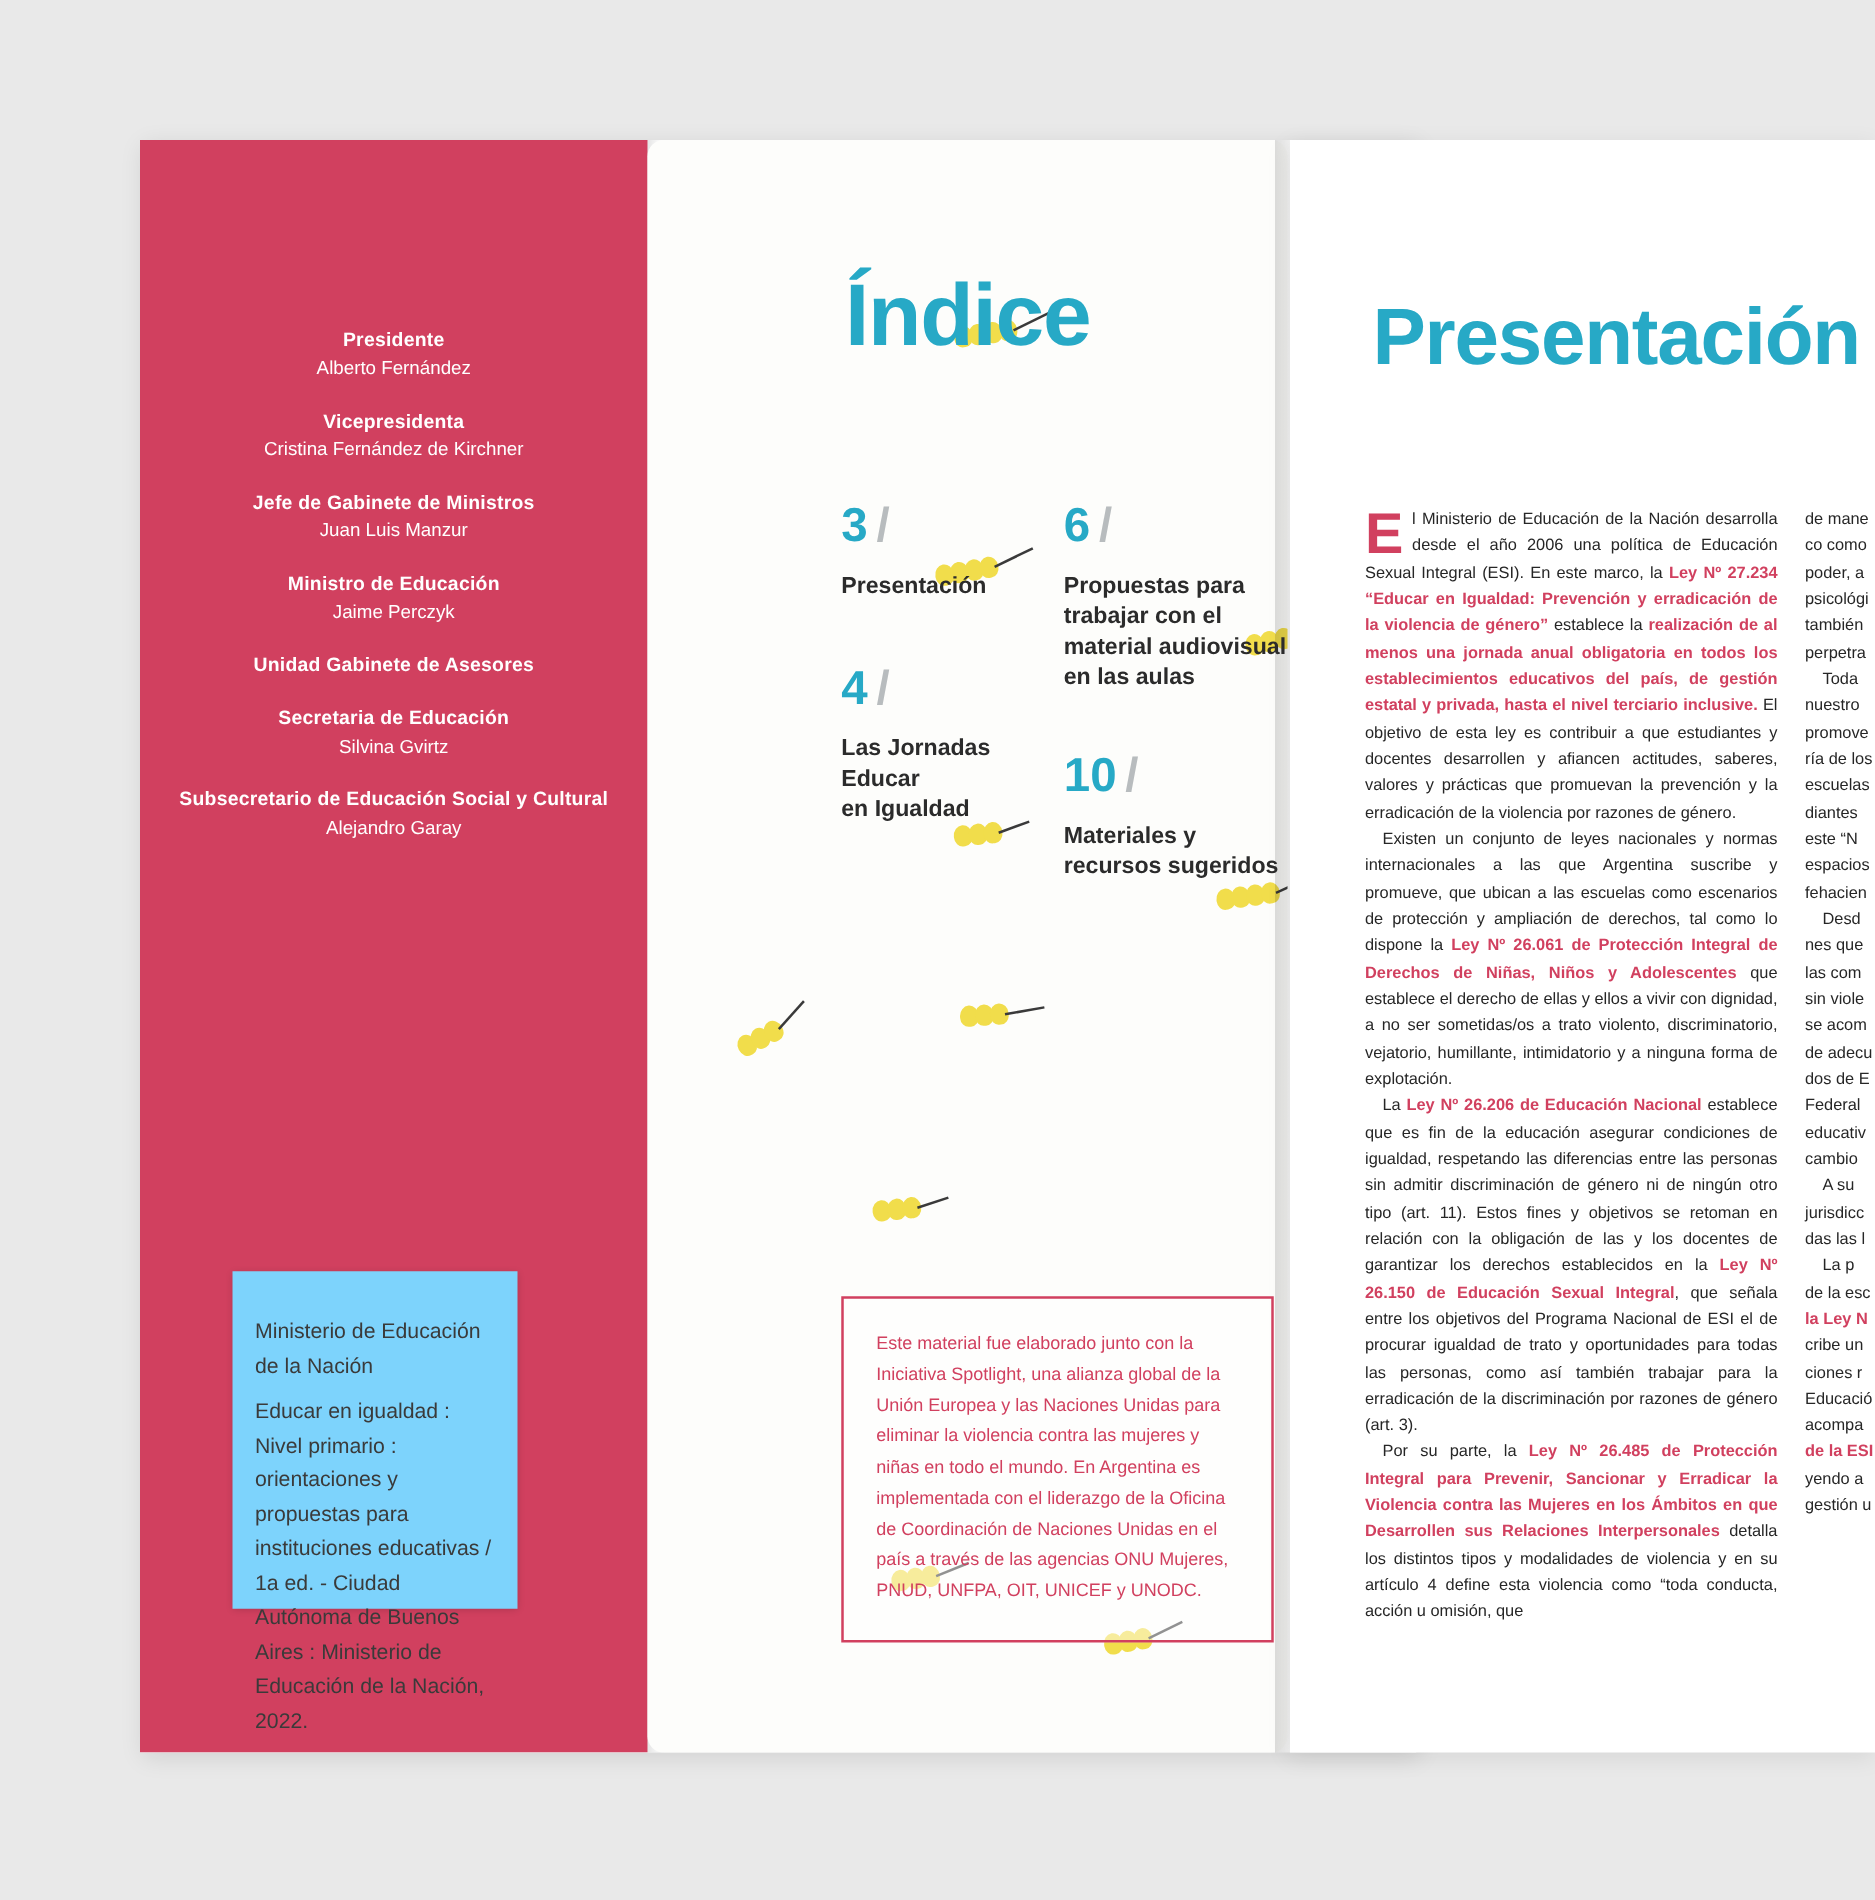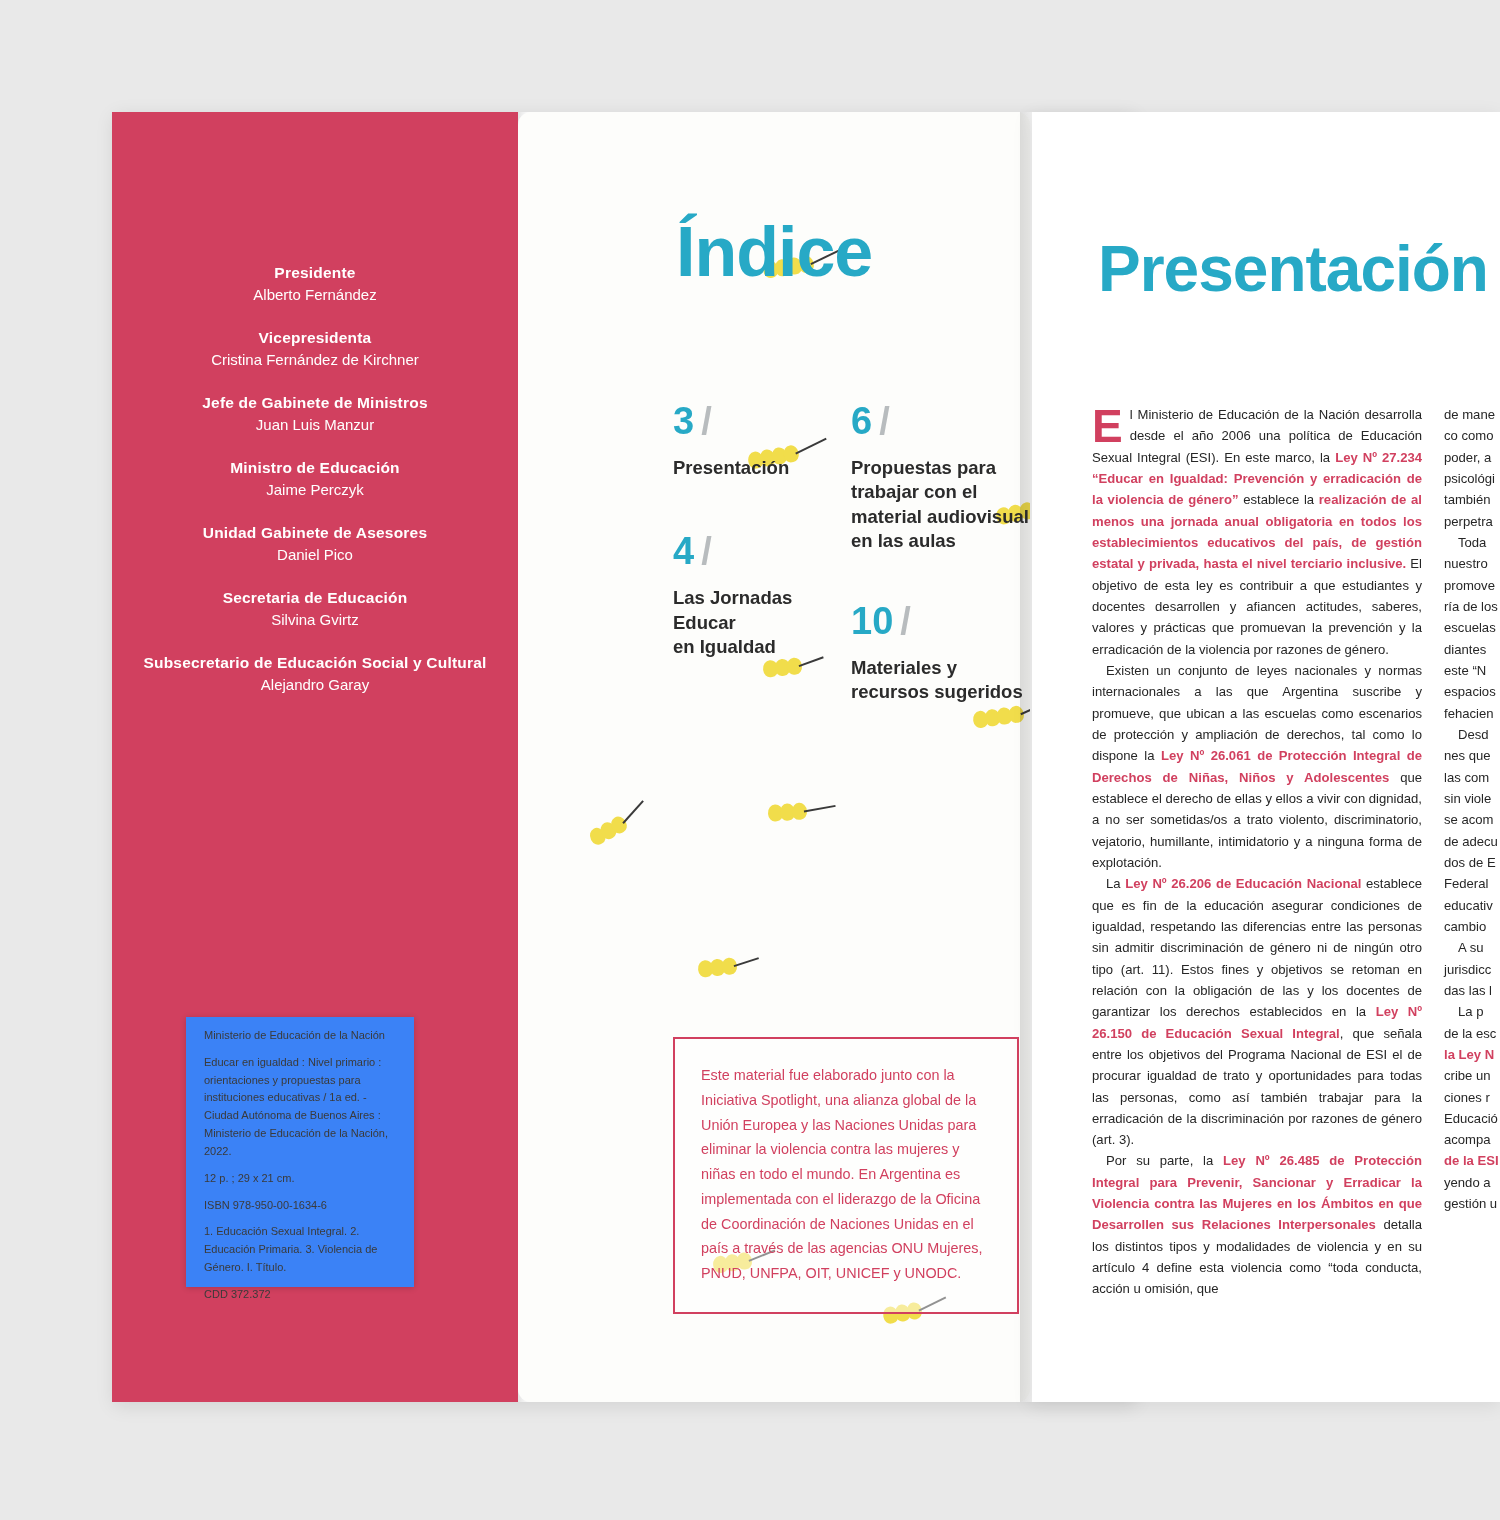--- a/index.html
+++ b/index.html
@@ -71,26 +71,26 @@
     line-height: 1.5;
   }
 
   
   .cip-card {
     position: absolute;
     left: 74px;
     top: 905px;
     width: 228px;
     height: 270px;
-    background: #3b82f6;
+    background: #7dd3fc;
     box-shadow: 0 1px 6px rgba(0,0,0,0.18);
-    padding: 10px 18px 0 18px;
+    padding: 34px 18px 0 18px;
     box-sizing: border-box;
     color: #3a3a3a;
-    font-size: 11px;
+    font-size: 17px;
     line-height: 1.62;
   }
   .cip-card p { margin: 0 0 9px 0; }
 
   
   .index-area {
     position: absolute;
     left: 406px; top: 0;
     width: 512px; height: 100%;
     background: #fdfdfb;
@@ -259,21 +259,20 @@
       <div class="credit-block">
         <div class="credit-role">Jefe de Gabinete de Ministros</div>
         <div class="credit-name">Juan Luis Manzur</div>
       </div>
       <div class="credit-block">
         <div class="credit-role">Ministro de Educación</div>
         <div class="credit-name">Jaime Perczyk</div>
       </div>
       <div class="credit-block">
         <div class="credit-role">Unidad Gabinete de Asesores</div>
-        <div class="credit-name">Daniel Pico</div>
       </div>
       <div class="credit-block">
         <div class="credit-role">Secretaria de Educación</div>
         <div class="credit-name">Silvina Gvirtz</div>
       </div>
       <div class="credit-block">
         <div class="credit-role" style="white-space:pre-line">Subsecretario de Educación Social y Cultural</div>
         <div class="credit-name">Alejandro Garay</div>
       </div>
     </div>

